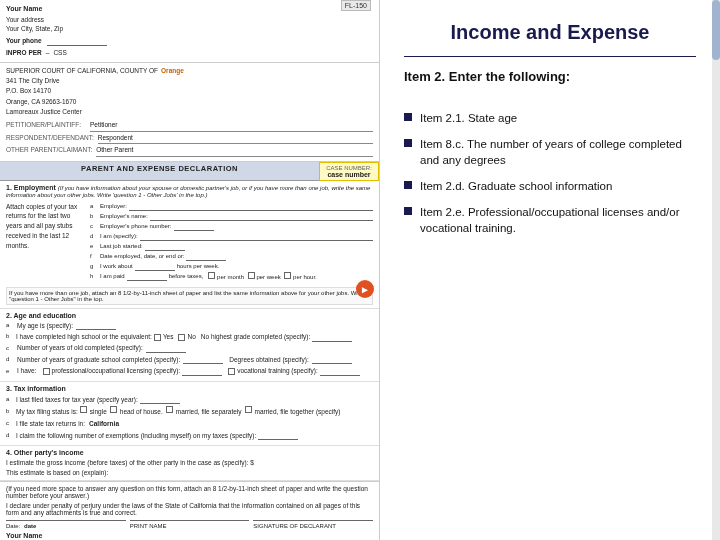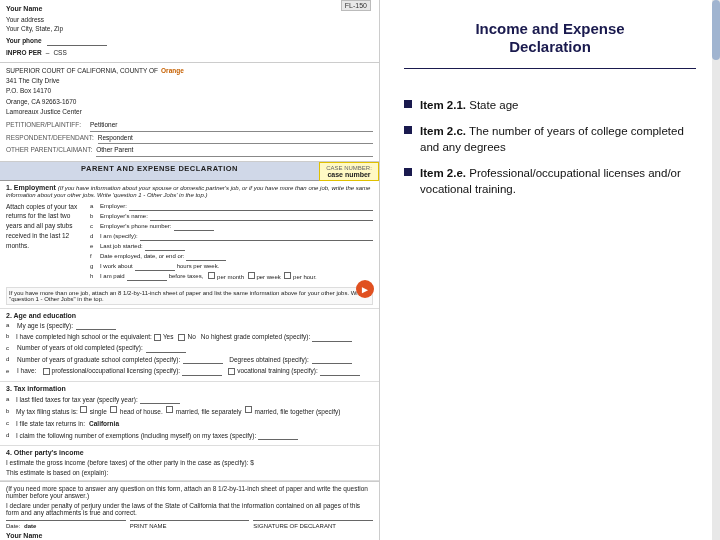--- a/index.html
+++ b/index.html
@@ -203,21 +203,21 @@
       padding: 20px 24px;
       display: flex;
       flex-direction: column;
     }
 
     .right-header {
       margin-bottom: 16px;
     }
 
     .right-title {
-      font-size: 15px;
+      font-size: 20px;
       font-weight: bold;
       color: #1a1a4e;
       line-height: 1.2;
       text-align: center;
       margin-bottom: 12px;
     }
 
     .divider {
       height: 1px;
       background: #1a1a4e;
@@ -249,21 +249,21 @@
 
     .bullet-square {
       width: 8px;
       height: 8px;
       background: #1a1a4e;
       flex-shrink: 0;
       margin-top: 3px;
     }
 
     .item-bold {
-      font-weight: bold;
+      font-weight: normal;
     }
 
     .scrollbar-track {
       position: absolute;
       right: 0;
       top: 0;
       width: 8px;
       height: 540px;
       background: #e8e8e8;
     }
@@ -540,33 +540,40 @@
       </div>
     </div>
     <div style="font-weight:bold; font-size:7px; margin-top:3px;">Your Name</div>
   </div>
 </div>
 
 <div class="right-panel">
   <div class="right-header">
     <div class="right-title">
       <span>Income and Expense</span><br>
-      <span>Declaration</span>
     </div>
     <div class="divider"></div>
+    <div class="item-label">
+      <span>Item 2.</span>
+      <span>Enter the following:</span>
+    </div>
   </div>
 
   <ul class="bullet-list">
     <li>
       <div class="bullet-square"></div>
       <span><span class="item-bold">Item 2.1.</span><span> State age</span></span>
     </li>
     <li>
       <div class="bullet-square"></div>
-      <span><span class="item-bold">Item 2.c.</span><span> The number of years of college completed and any degrees</span></span>
+      <span><span class="item-bold">Item 8.c.</span><span> The number of years of college completed and any degrees</span></span>
+    </li>
+    <li>
+      <div class="bullet-square"></div>
+      <span><span class="item-bold">Item 2.d.</span><span> Graduate school information</span></span>
     </li>
     <li>
       <div class="bullet-square"></div>
       <span><span class="item-bold">Item 2.e.</span><span> Professional/occupational licenses and/or vocational training.</span></span>
     </li>
   </ul>
 
   <div class="scrollbar-track">
     <div class="scrollbar-thumb"></div>
   </div>

